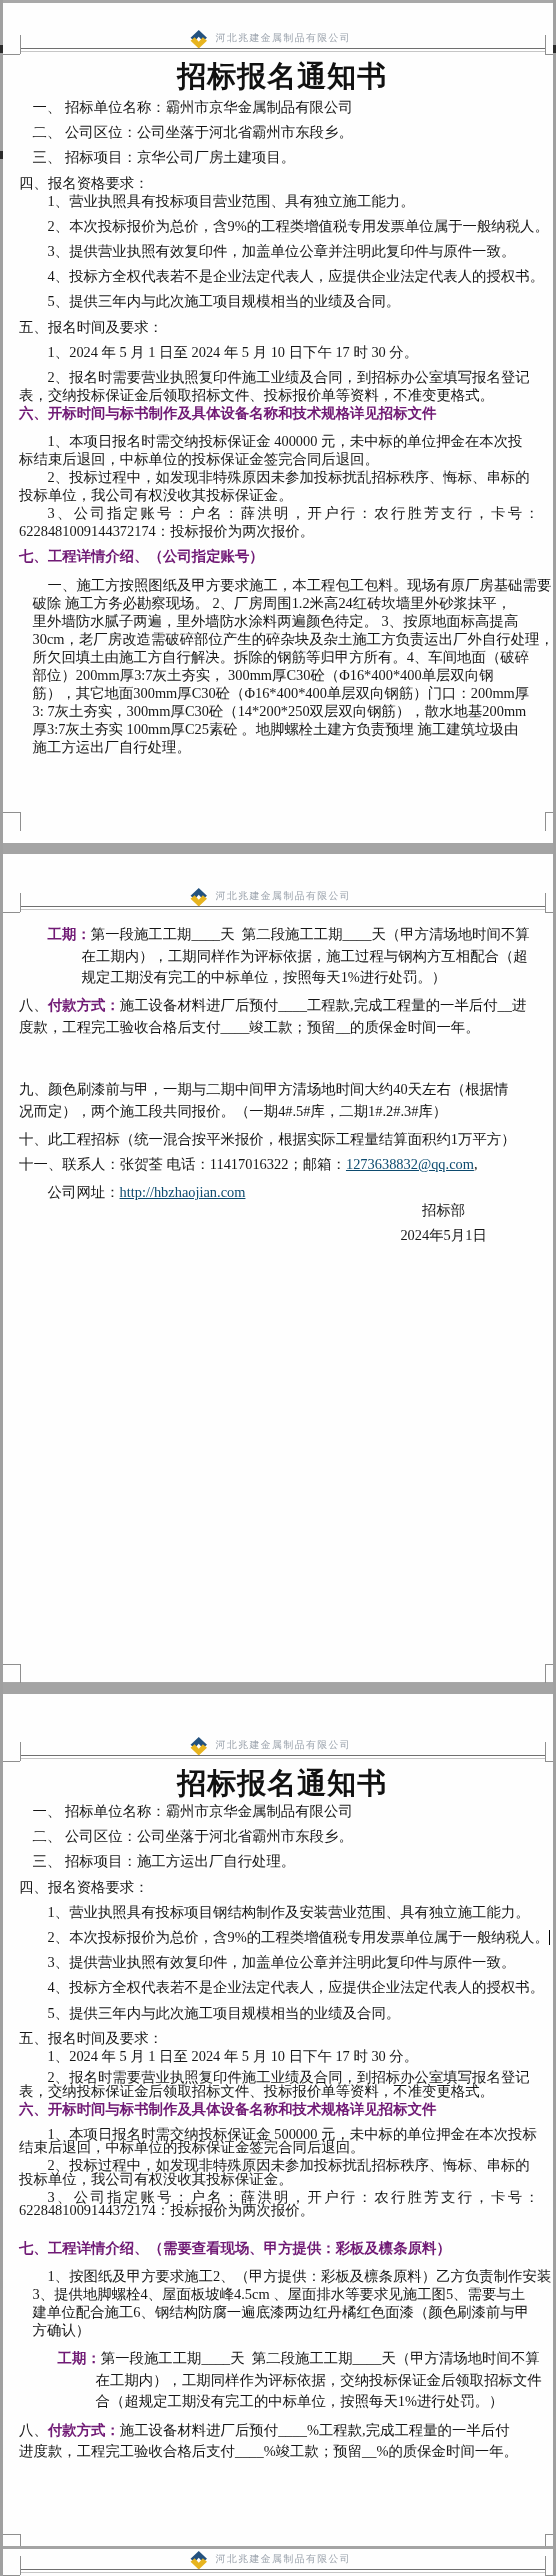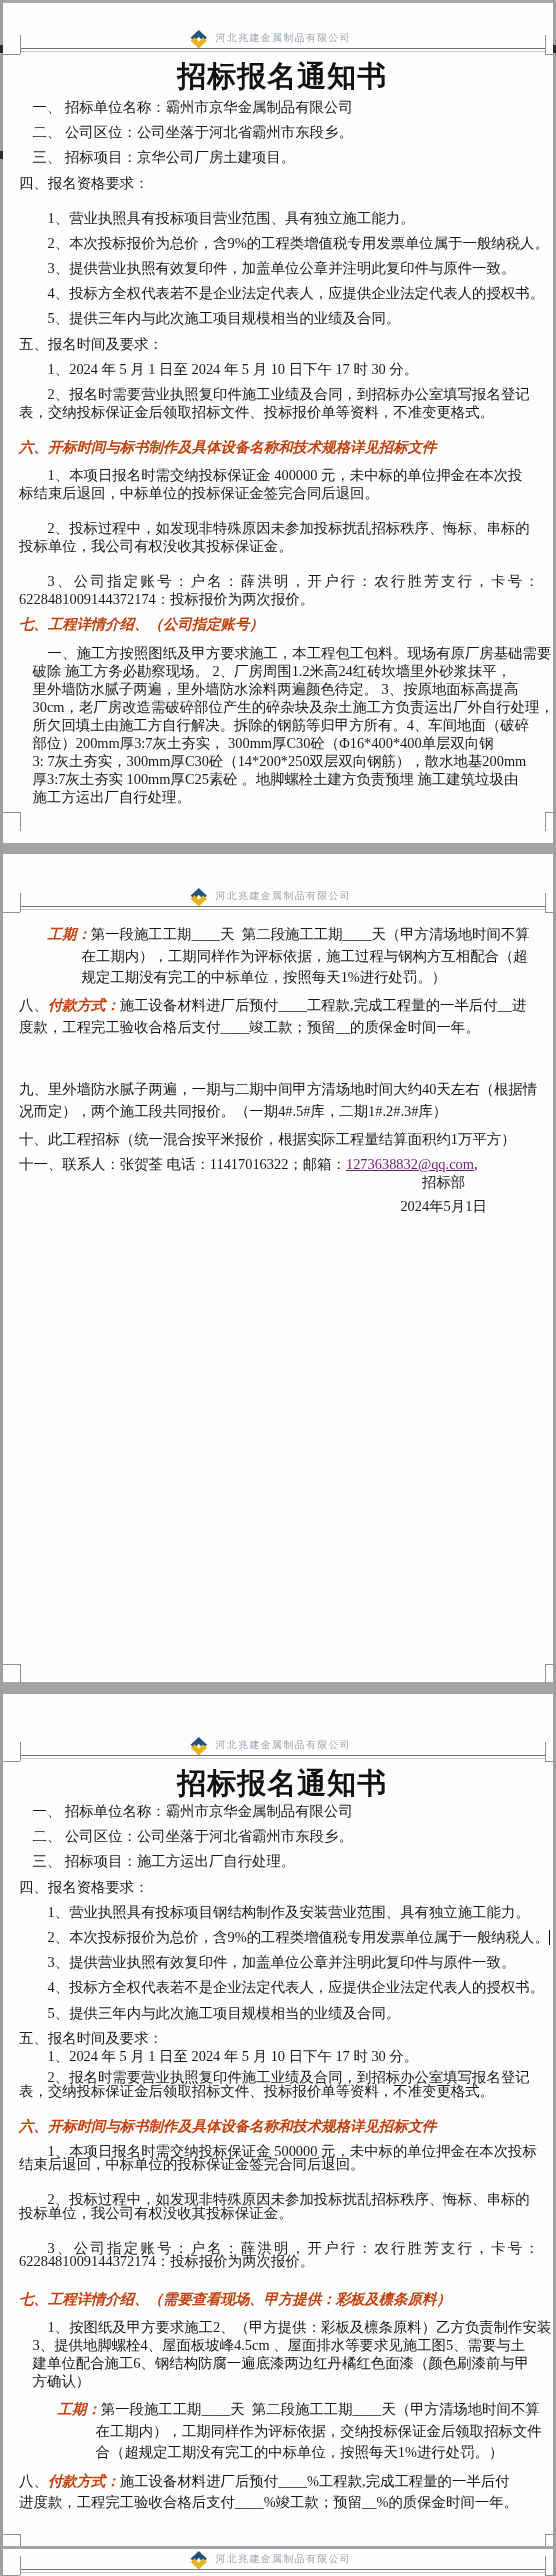--- a/index.html
+++ b/index.html
@@ -42,26 +42,26 @@
   .title{position:absolute;top:var(--ttop);left:0;width:100%;margin:0;text-align:center;
          font-size:29px;font-weight:bold;color:#111;letter-spacing:1px;transform:translateX(4.1px);}
   .content{position:absolute;top:var(--ctop);left:0;width:100%;}
   .line{font-size:14.4px;line-height:18px;color:#161616;white-space:pre;}
   .i0{margin-left:16.5px;}   
   .i1{margin-left:30px;}   
   .i2{margin-left:45px;}   
   .i3{margin-left:79px;}  
   .i4{margin-left:93px;}  
   .i5{margin-left:55px;}  
-  .g-c{margin-top:0;} .g-s{margin-top:3.6px;} .g-p0{margin-top:17px;} .g-p{margin-top:7.2px;}
+  .g-c{margin-top:0;} .g-s{margin-top:3.6px;} .g-p0{margin-top:0;} .g-p{margin-top:7.2px;}
   .g-p2{margin-top:10.3px;} .g-g{margin-top:44px;} .g-g2{margin-top:19.6px;}
   .g-t{margin-top:-4.6px;}
   .ls{letter-spacing:2.3px;}
-  .run-b{font-weight:bold;color:#c2410c;font-style:italic;}
-  .run-l{color:#701a75;text-decoration:underline;}
+  .run-b{font-weight:bold;color:#701a75;}
+  .run-l{color:#0c4a6e;text-decoration:underline;}
   .run-cur{display:inline-block;width:1px;height:15px;background:#000;vertical-align:-2.6px;}
   
   .signwrap{margin-left:361px;width:160px;text-align:center;}
   .sdept,.sdate{font-size:14.4px;line-height:18px;color:#161616;}
   .sdate{margin-top:6.2px;}
 </style>
 </head>
 <body>
 
 <div class="canvas">
@@ -105,20 +105,21 @@
         <div class="line g-c i0"><span>投标单位，我公司有权没收其投标保证金。</span></div>
         <div class="line g-p0 i2 ls"><span>3、公司指定账号：户名：薛洪明，开户行：农行胜芳支行，卡号：</span></div>
         <div class="line g-c i0"><span>6228481009144372174：投标报价为两次报价。</span></div>
         <div class="line g-p i0"><span class="run-b">七、工程详情介绍、（公司指定账号）</span></div>
         <div class="line g-p2 i2"><span>一、施工方按照图纸及甲方要求施工，本工程包工包料。现场有原厂房基础需要</span></div>
         <div class="line g-c i1"><span>破除 施工方务必勘察现场。 2、厂房周围1.2米高24红砖坎墙里外砂浆抹平，</span></div>
         <div class="line g-c i1"><span>里外墙防水腻子两遍，里外墙防水涂料两遍颜色待定。 3、按原地面标高提高</span></div>
         <div class="line g-c i1"><span>30cm，老厂房改造需破碎部位产生的碎杂块及杂土施工方负责运出厂外自行处理，</span></div>
         <div class="line g-c i1"><span>所欠回填土由施工方自行解决。拆除的钢筋等归甲方所有。4、车间地面（破碎</span></div>
         <div class="line g-c i1"><span>部位）200mm厚3:7灰土夯实， 300mm厚C30砼（Φ16*400*400单层双向钢</span></div>
+        <div class="line g-c i1"><span>筋），其它地面300mm厚C30砼（Φ16*400*400单层双向钢筋）门口：200mm厚</span></div>
         <div class="line g-c i1"><span>3: 7灰土夯实，300mm厚C30砼（14*200*250双层双向钢筋），散水地基200mm</span></div>
         <div class="line g-c i1"><span>厚3:7灰土夯实 100mm厚C25素砼 。地脚螺栓土建方负责预埋 施工建筑垃圾由</span></div>
         <div class="line g-c i1"><span>施工方运出厂自行处理。</span></div>
       </div>
   </section>
   <div class="gap" id="gap1"></div>
 
   <section class="page" id="p2">
     <span class="logo">
       <svg width="17.5" height="18.5" viewBox="0 0 34 36">
@@ -136,24 +137,25 @@
       <div class="cm blh"></div>
     <div class="cm brv"></div>
       <div class="cm brh"></div>
     <div class="content">
 
     <div class="line g-c i2"><span class="run-b">工期：</span><span>第一段施工工期____天  第二段施工工期____天（甲方清场地时间不算</span></div>
         <div class="line g-s i3"><span>在工期内），工期同样作为评标依据，施工过程与钢构方互相配合（超</span></div>
         <div class="line g-s i3"><span>规定工期没有完工的中标单位，按照每天1%进行处罚。）</span></div>
         <div class="line g-p2 i0"><span>八、</span><span class="run-b">付款方式：</span><span>施工设备材料进厂后预付____工程款,完成工程量的一半后付__进</span></div>
         <div class="line g-s i0"><span>度款，工程完工验收合格后支付____竣工款；预留__的质保金时间一年。</span></div>
-        <div class="line g-g i0"><span>九、里外墙防水腻子两遍，一期与二期中间甲方清场地时间大约40天左右（根据情</span></div>
+        <div class="line g-g i0"><span>九、颜色刷漆前与甲，一期与二期中间甲方清场地时间大约40天左右（根据情</span></div>
         <div class="line g-s i0"><span>况而定），两个施工段共同报价。（一期4#.5#库，二期1#.2#.3#库）</span></div>
         <div class="line g-p2 i0"><span>十、此工程招标（统一混合按平米报价，根据实际工程量结算面积约1万平方）</span></div>
         <div class="line g-p i0"><span>十一、联系人：张贺荃 电话：11417016322；邮箱：</span><span class="run-l">1273638832@qq.com</span><span>,</span></div>
+        <div class="line g-p2 i2"><span>公司网址：</span><span class="run-l">http://hbzhaojian.com</span></div>
         <div class="signwrap">
           <div class="sdept">招标部</div>
           <div class="sdate">2024年5月1日</div>
         </div>
       </div>
   </section>
   <div class="gap" id="gap2"></div>
 
   <section class="page" id="p3">
     <span class="logo">

